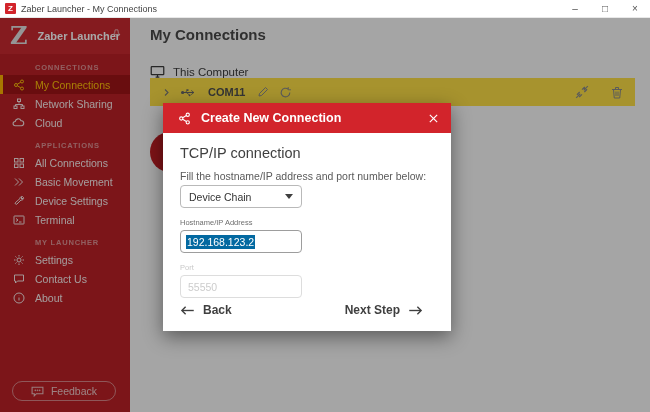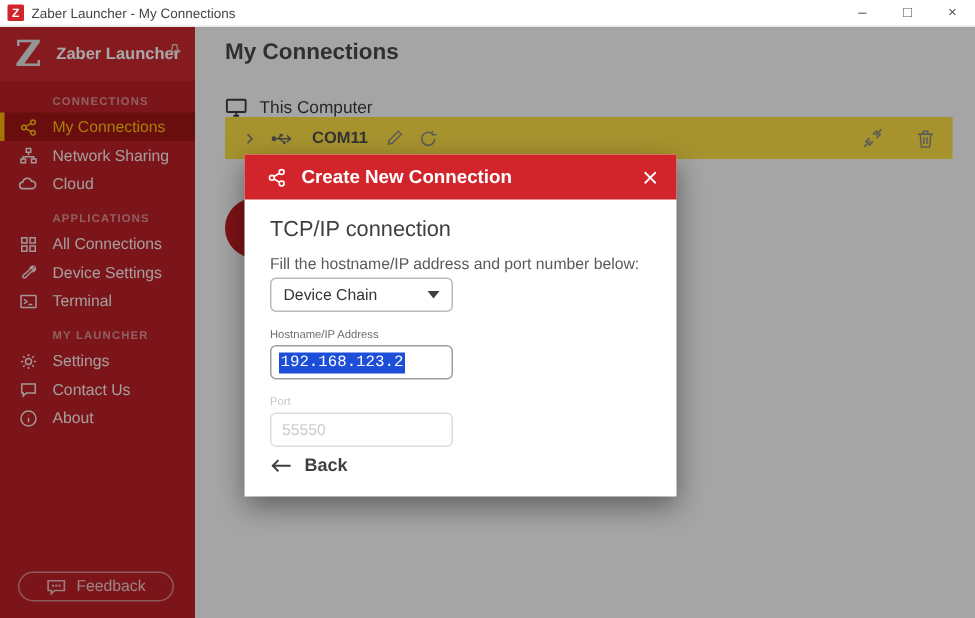--- a/index.html
+++ b/index.html
@@ -84,21 +84,21 @@
   .select-box {
     width:122px; height:23px; border:1px solid #b9b9b9; border-radius:4px; margin-top:3px;
     display:flex; align-items:center; padding:0 8px; font-size:10.5px; color:#333; cursor:pointer; background:#fff;
   }
   .caret-down { margin-left:auto; width:0; height:0; border-left:4px solid transparent;
     border-right:4px solid transparent; border-top:5px solid #3f3f3f; }
   .text-input {
     width:122px; height:23px; border:1px solid #9d9d9d; border-radius:4px; margin-top:3px;
     display:flex; align-items:center; padding:0 5px; font-size:10.5px; background:#fff;
   }
-  .sel-text { background:#1d4ed8; color:#fff; padding:1px 1px;font-family:Liberation Mono, monospace; }
+  .sel-text { background:#0369a1; color:#fff; padding:1px 1px; }
   .port-input {
     width:122px; height:23px; border:1px solid #ddd; border-radius:4px; margin-top:3px;
     padding:0 7px; font-size:10.5px; color:#444; outline:none;
   }
   .port-input::placeholder { color:#ccc; }
   .modal-actions {
     position:absolute; left:17px; right:28px; bottom:14px;
     display:flex; justify-content:space-between; align-items:center;
   }
   .action-btn { display:flex; align-items:center; gap:8px; font-size:12px; font-weight:bold;
@@ -177,20 +177,29 @@
           <svg width="12" height="12" viewBox="0 0 24 24" fill="none" stroke-width="2">
             <rect x="3" y="3" width="7" height="7"></rect>
               <rect x="14" y="3" width="7" height="7"></rect>
             <rect x="3" y="14" width="7" height="7"></rect>
               <rect x="14" y="14" width="7" height="7"></rect>
           </svg>
         </span>
         <span>All Connections</span>
       </div>
 
+      <div class="sb-item">
+        <span class="sb-ic">
+          <svg width="12" height="12" viewBox="0 0 24 24" fill="none" stroke-width="2">
+            <path d="M4 5l7 7-7 7"></path>
+              <path d="M12 5l7 7-7 7"></path>
+          </svg>
+        </span>
+        <span>Basic Movement</span>
+      </div>
 
       <div class="sb-item">
         <span class="sb-ic">
           <svg width="12" height="12" viewBox="0 0 24 24" fill="none" stroke-width="2">
             <path d="M14 7a4 4 0 0 1 5-4l-3 3 2 2 3-3a4 4 0 0 1-5 5L8 18a2 2 0 1 1-3-3l9-8z"></path>
           </svg>
         </span>
         <span>Device Settings</span>
       </div>
 
@@ -359,17 +368,26 @@
       <div class="modal-actions">
         <button class="action-btn">
           <span>
             <svg width="15" height="11" viewBox="0 0 24 16" fill="none" stroke="#3f3f3f" stroke-width="2.2">
               <line x1="22" y1="8" x2="3" y2="8"></line>
                 <path d="M9 2L3 8l6 6"></path>
             </svg>
           </span>
           <span>Back</span>
         </button>
+        <button class="action-btn">
+          <span>Next Step</span>
+          <span>
+            <svg width="15" height="11" viewBox="0 0 24 16" fill="none" stroke="#3f3f3f" stroke-width="2.2">
+              <line x1="2" y1="8" x2="21" y2="8"></line>
+                <path d="M15 2l6 6-6 6"></path>
+            </svg>
+          </span>
+        </button>
       </div>
     </div>
 
   </div>
 </div>
 
 </body></html>

